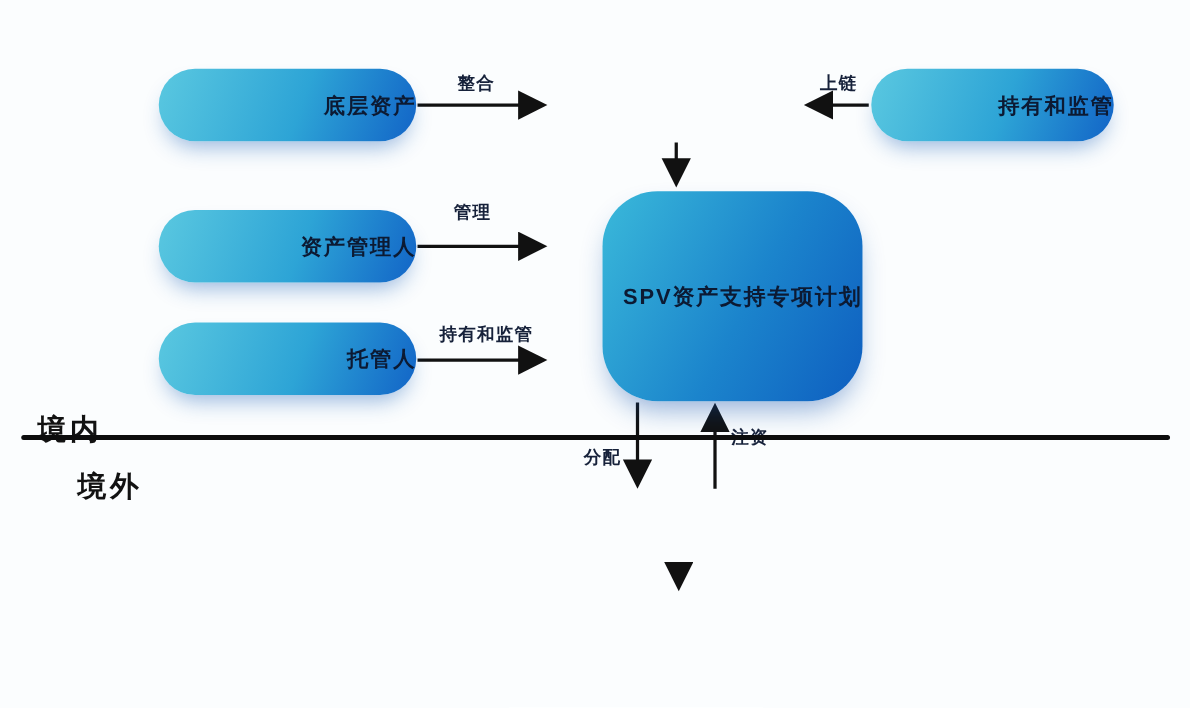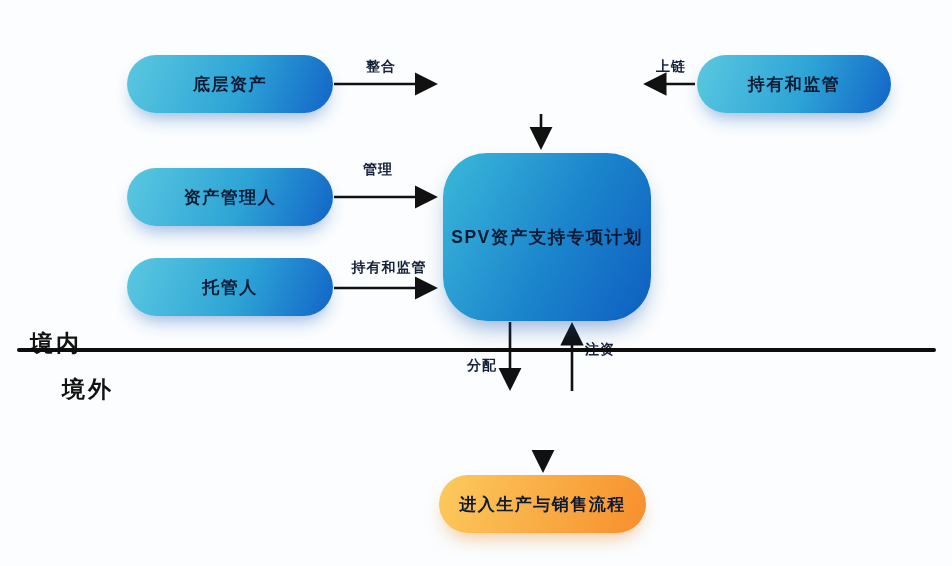--- a/index.html
+++ b/index.html
@@ -14,39 +14,40 @@
     height: 566px;
     background: #fbfdfe;
     overflow: hidden;
   }
 
   
   .node {
     position: absolute;
     display: flex;
     align-items: center;
-    justify-content: center;
+    justify-content: flex-end;
     text-align: center;
     font-weight: 700;
     color: #0c1a33;
     letter-spacing: 1.5px;
   }
   .node span { display: inline-block; }
 
   .blue-pill {
     border-radius: 29px;
     background: linear-gradient(110deg, #5ac8e0 0%, #2da4d6 55%, #1264c7 100%);
     box-shadow: 0 10px 18px -6px rgba(20, 90, 180, 0.45);
     font-size: 17px;
   }
   .blue-big {
     border-radius: 44px;
     background: linear-gradient(118deg, #3ab9da 0%, #1b84cc 55%, #0e5ec0 100%);
     box-shadow: 0 12px 22px -6px rgba(15, 80, 170, 0.45);
     font-size: 17.5px;
+    margin-left: 39px;
   }
   .orange-pill {
     border-radius: 29px;
     background: linear-gradient(110deg, #fcca5e 0%, #f9a740 60%, #f78e2d 100%);
     box-shadow: 0 10px 18px -6px rgba(235, 140, 40, 0.5);
     font-size: 17px;
   }
 
   .n-underlying   { left: 127px; top:  55px; width: 206px; height: 58px; }
   .n-originator   { left: 443px; top:  55px; width: 196px; height: 58px; }
@@ -137,23 +138,20 @@
   <div class="node blue-pill n-assetmgr">
     <span>资产管理人</span>
   </div>
   <div class="node blue-pill n-custodian">
     <span>托管人</span>
   </div>
   <div class="node blue-big n-spvplan">
     <span>SPV资产支持专项计划</span>
   </div>
 
-  <div class="node orange-pill n-production">
-    <span>进入生产与销售流程</span>
-  </div>
 
   <span class="edge-label el-integrate">整合</span>
   <span class="edge-label el-onchain">上链</span>
   <span class="edge-label el-manage">管理</span>
   <span class="edge-label el-hold-supervise">持有和监管</span>
   <span class="edge-label el-inject">注资</span>
   <span class="edge-label el-distribute">分配</span>
 
   <div class="region-label rl-domestic">境内</div>
   <div class="divider"></div>

